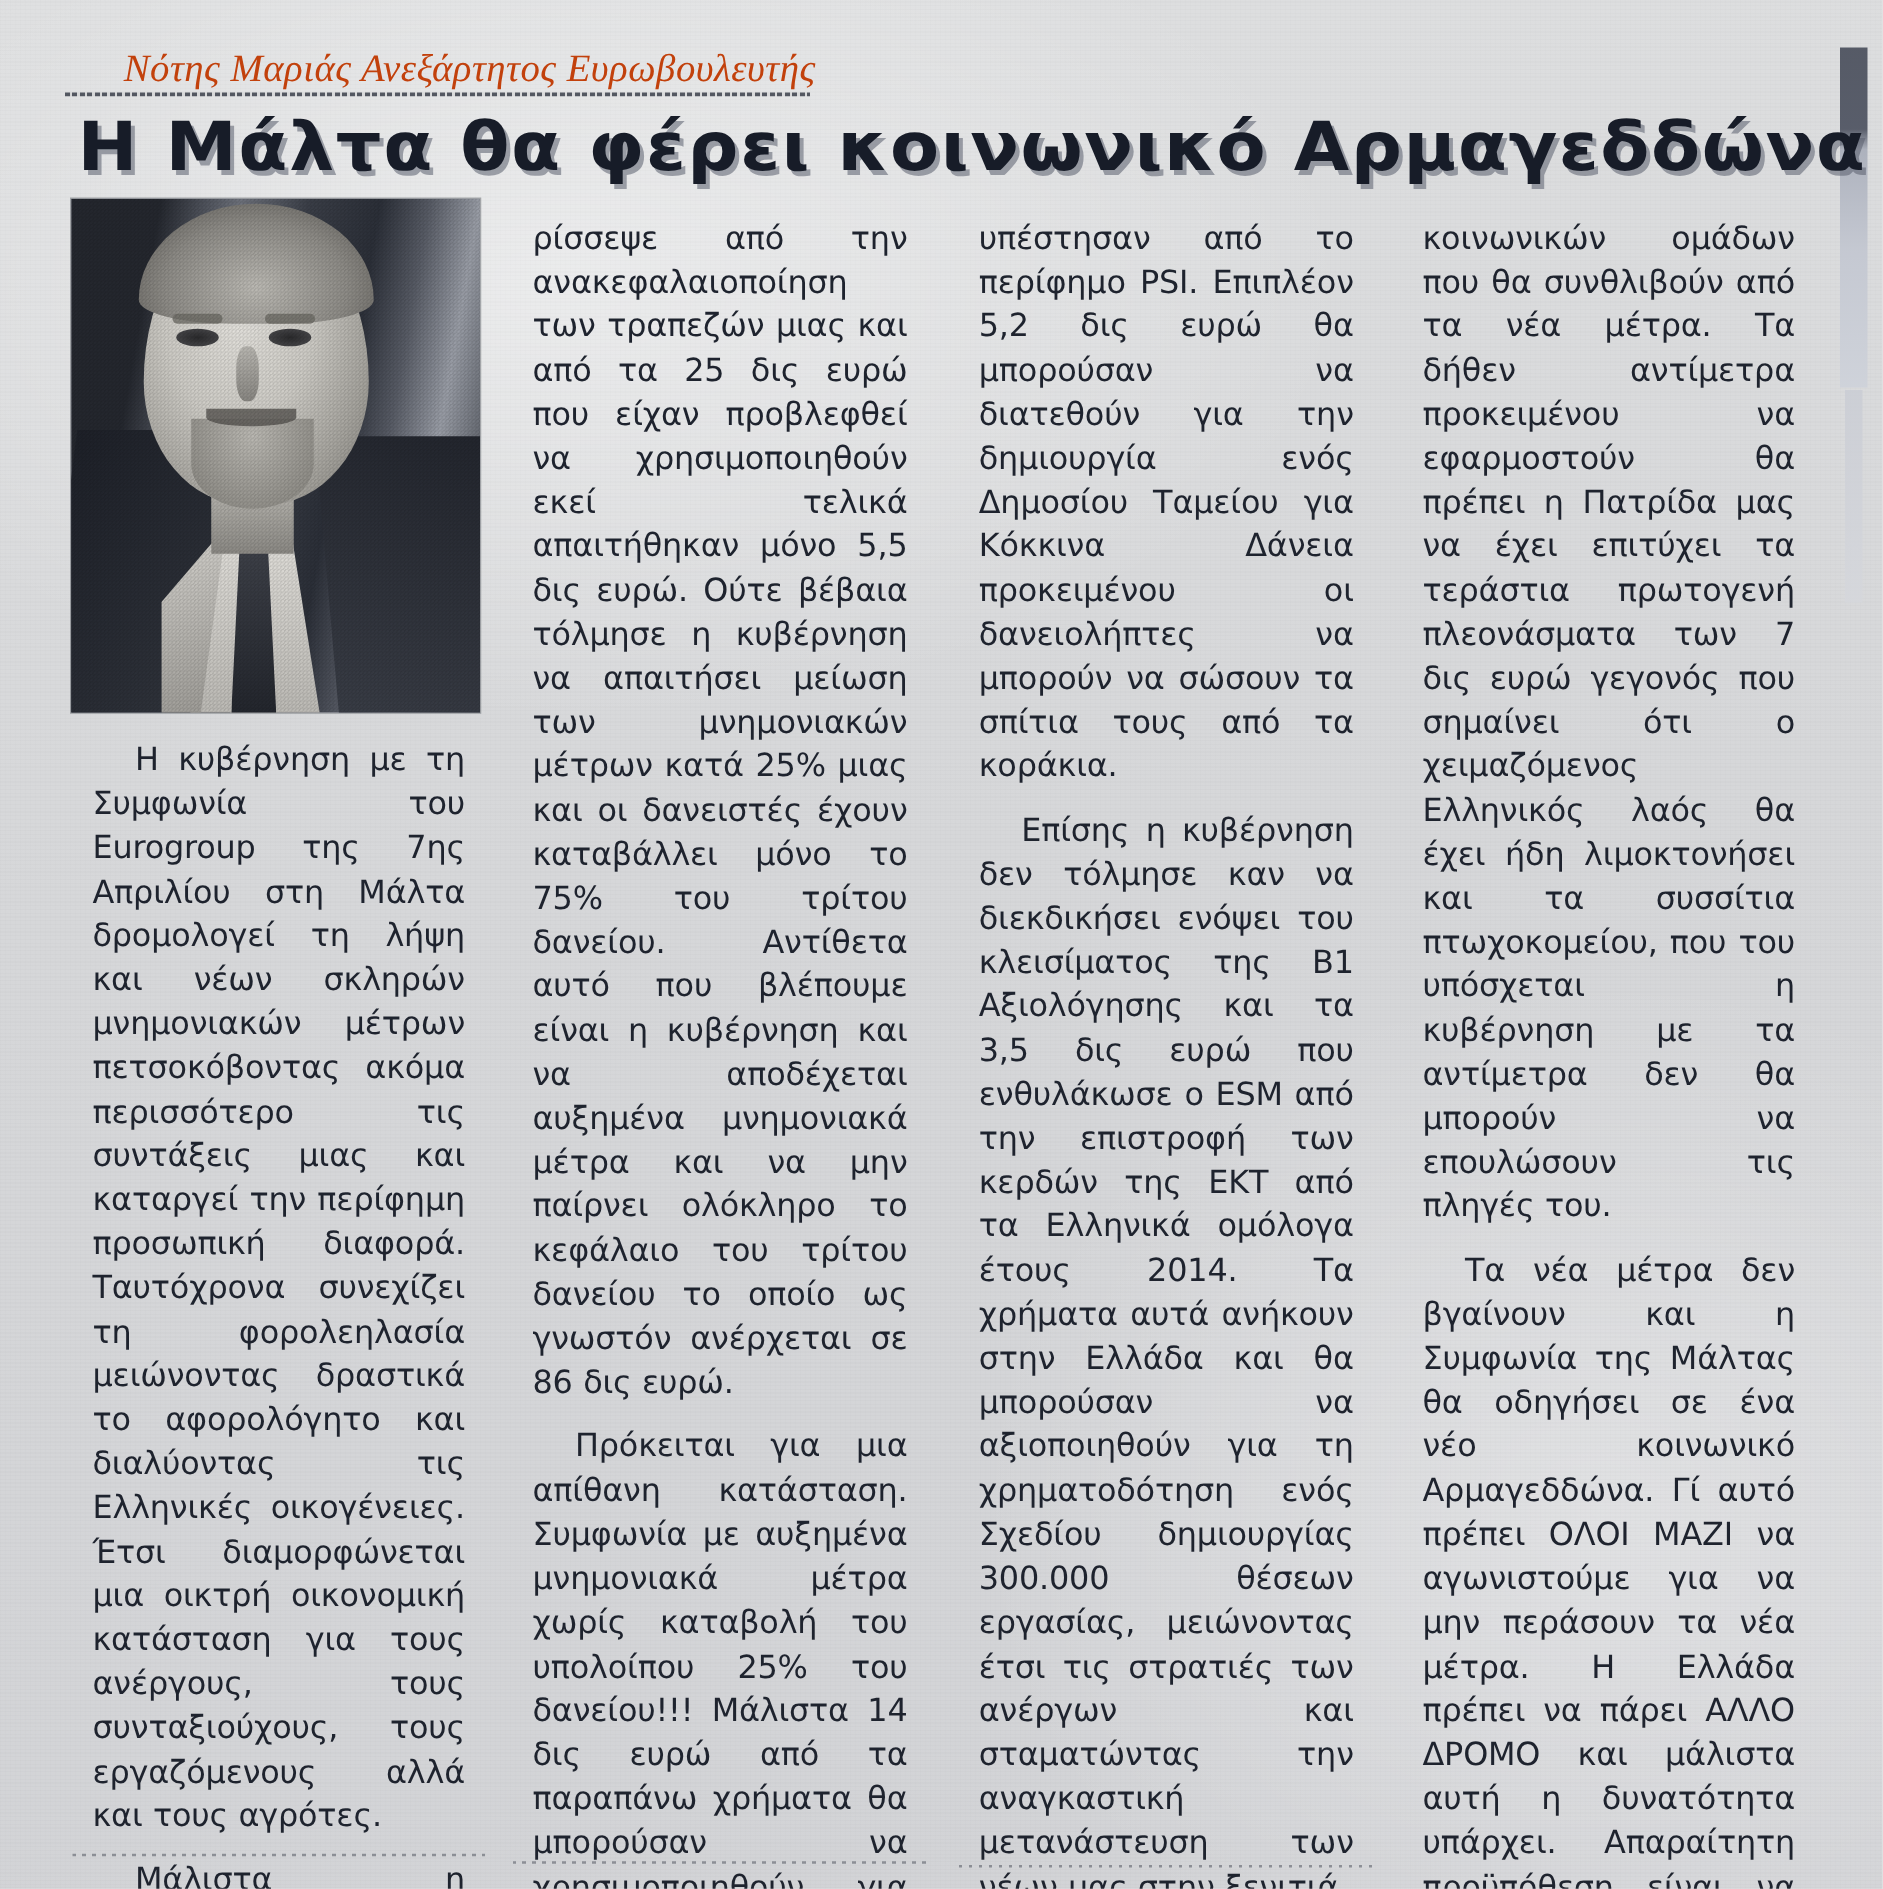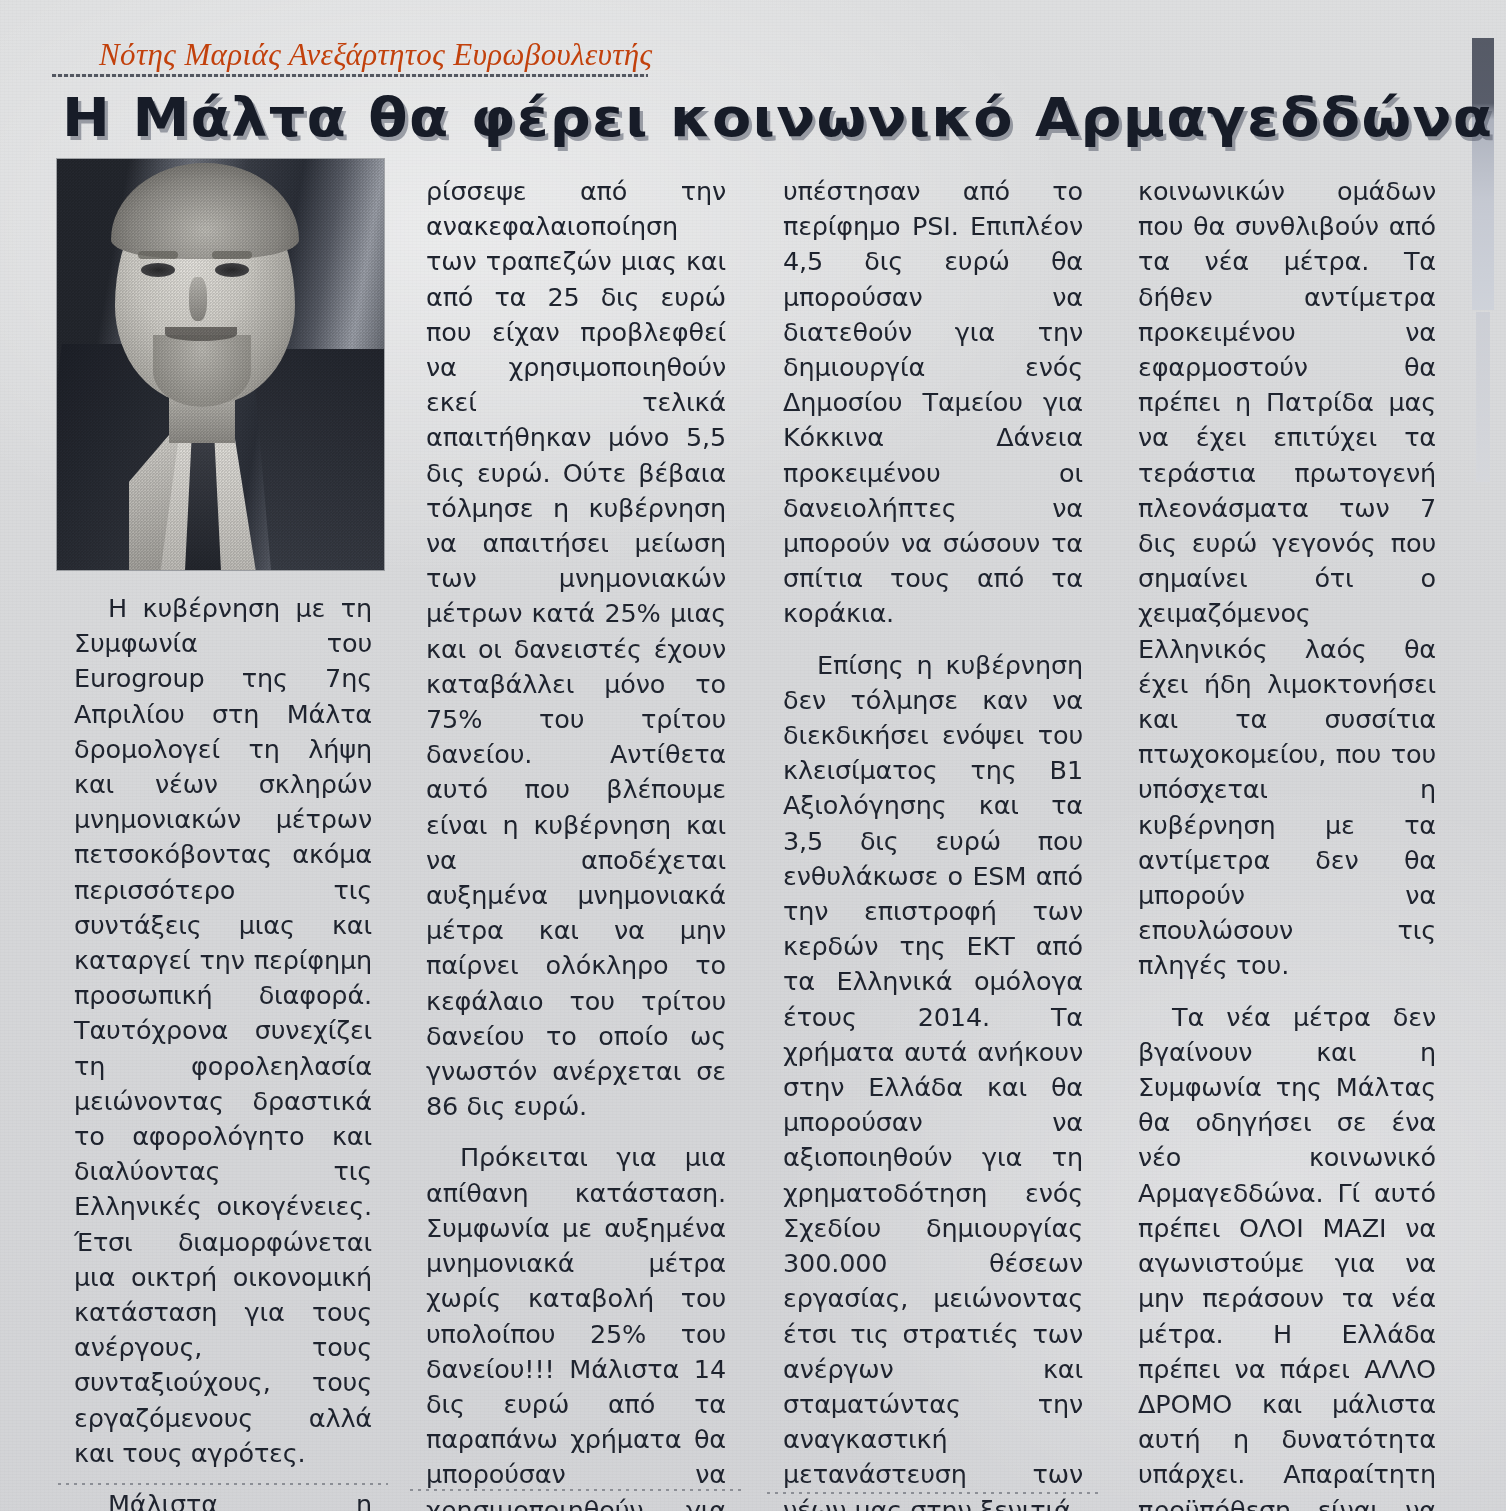--- a/index.html
+++ b/index.html
@@ -222,21 +222,21 @@
     <p>Η κυβέρνηση με τη Συμφωνία του Eurogroup της 7ης Απριλίου στη Μάλτα δρομολογεί τη λήψη και νέων σκληρών μνημονιακών μέτρων πετσοκόβοντας ακόμα περισσότερο τις συντάξεις μιας και καταργεί την περίφημη προσωπική διαφορά. Ταυτόχρονα συνεχίζει τη φορολεηλασία μειώνοντας δραστικά το αφορολόγητο και διαλύοντας τις Ελληνικές οικογένειες. Έτσι διαμορφώνεται μια οικτρή οικονομική κατάσταση για τους ανέργους, τους συνταξιούχους, τους εργαζόμενους αλλά και τους αγρότες.</p>
     <p>Μάλιστα η κυβέρνηση δεν τόλμησε να ψελλίσει έστω και μια λέξη για την καταβολή του υπολοίπου κεφαλαίου του τρίτου δανειακού πακέτου, υπόλοιπο ύψους 19,5 δις ευρώ που πε-</p>
   </div>
 
   <div class="col" id="col2">
     <p class="cont">ρίσσεψε από την ανακεφαλαιοποίηση των τραπεζών μιας και από τα 25 δις ευρώ που είχαν προβλεφθεί να χρησιμοποιηθούν εκεί τελικά απαιτήθηκαν μόνο 5,5 δις ευρώ. Ούτε βέβαια τόλμησε η κυβέρνηση να απαιτήσει μείωση των μνημονιακών μέτρων κατά 25% μιας και οι δανειστές έχουν καταβάλλει μόνο το 75% του τρίτου δανείου. Αντίθετα αυτό που βλέπουμε είναι η κυβέρνηση και να αποδέχεται αυξημένα μνημονιακά μέτρα και να μην παίρνει ολόκληρο το κεφάλαιο του τρίτου δανείου το οποίο ως γνωστόν ανέρχεται σε 86 δις ευρώ.</p>
     <p>Πρόκειται για μια απίθανη κατάσταση. Συμφωνία με αυξημένα μνημονιακά μέτρα χωρίς καταβολή του υπολοίπου 25% του δανείου!!! Μάλιστα 14 δις ευρώ από τα παραπάνω χρήματα θα μπορούσαν να χρησιμοποιηθούν για την ανακεφαλαιοποίηση των Ασφαλιστικών Ταμείων και επενδυόμενα σε ασφαλή δεκαετή ομόλογα, πχ του Αμερικανικού Δημοσίου, μπορούν να αποδίδουν 500.000 ευρώ ετησίως στηρίζοντας έτσι τους συνταξιούχους και αποζημιώνοντας ταυτόχρονα τα Ασφαλιστικά Ταμεία για την τεράστια ζημιά που</p>
   </div>
 
   <div class="col" id="col3">
-    <p class="cont">υπέστησαν από το περίφημο PSI. Επιπλέον 4,5 δις ευρώ θα μπορούσαν να διατεθούν για την δημιουργία ενός Δημοσίου Ταμείου για Κόκκινα Δάνεια προκειμένου οι δανειολήπτες να μπορούν να σώσουν τα σπίτια τους από τα κοράκια.</p>
+    <p class="cont">υπέστησαν από το περίφημο PSI. Επιπλέον 5,2 δις ευρώ θα μπορούσαν να διατεθούν για την δημιουργία ενός Δημοσίου Ταμείου για Κόκκινα Δάνεια προκειμένου οι δανειολήπτες να μπορούν να σώσουν τα σπίτια τους από τα κοράκια.</p>
     <p>Επίσης η κυβέρνηση δεν τόλμησε καν να διεκδικήσει ενόψει του κλεισίματος της Β1 Αξιολόγησης και τα 3,5 δις ευρώ που ενθυλάκωσε ο ESM από την επιστροφή των κερδών της ΕΚΤ από τα Ελληνικά ομόλογα έτους 2014. Τα χρήματα αυτά ανήκουν στην Ελλάδα και θα μπορούσαν να αξιοποιηθούν για τη χρηματοδότηση ενός Σχεδίου δημιουργίας 300.000 θέσεων εργασίας, μειώνοντας έτσι τις στρατιές των ανέργων και σταματώντας την αναγκαστική μετανάστευση των νέων μας στην ξενιτιά.</p>
     <p>Τα νέα μνημονιακά μέτρα ύψους 3,6 δις ευρώ που θα πετσοκόψουν συντάξεις και αφορολόγητο δεν πρόκειται να αντισταθμιστούν από τα περίφημα αντίμετρα τόσο γιατί το ύψος των αντιμέτρων είναι υποπολλαπλάσιο των μνημονιακών μέτρων, όσο και γιατί δεν υπάρχει κάποιος μηχανισμός που να διασφαλίζει ότι τα αντίμετρα θα διαχυθούν υπέρ των</p>
   </div>
 
   <div class="col" id="col4">
     <p class="cont">κοινωνικών ομάδων που θα συνθλιβούν από τα νέα μέτρα. Τα δήθεν αντίμετρα προκειμένου να εφαρμοστούν θα πρέπει η Πατρίδα μας να έχει επιτύχει τα τεράστια πρωτογενή πλεονάσματα των 7 δις ευρώ γεγονός που σημαίνει ότι ο χειμαζόμενος Ελληνικός λαός θα έχει ήδη λιμοκτονήσει και τα συσσίτια πτωχοκομείου, που του υπόσχεται η κυβέρνηση με τα αντίμετρα δεν θα μπορούν να επουλώσουν τις πληγές του.</p>
     <p>Τα νέα μέτρα δεν βγαίνουν και η Συμφωνία της Μάλτας θα οδηγήσει σε ένα νέο κοινωνικό Αρμαγεδδώνα. Γί αυτό πρέπει ΟΛΟΙ ΜΑΖΙ να αγωνιστούμε για να μην περάσουν τα νέα μέτρα. Η Ελλάδα πρέπει να πάρει ΑΛΛΟ ΔΡΟΜΟ και μάλιστα αυτή η δυνατότητα υπάρχει. Απαραίτητη προϋπόθεση είναι να υπάρξει συσπείρωση του λαού μας. Ενότητα και αγώνας προκειμένου να μπορέσουμε να κόψουμε τον γόρδιο δεσμό των μνημονίων και να πετάξουμε την τρόικα και τους τοκογλύφους δανειστές έξω από την Πατρίδα μας.</p>
 
   </div>
 

